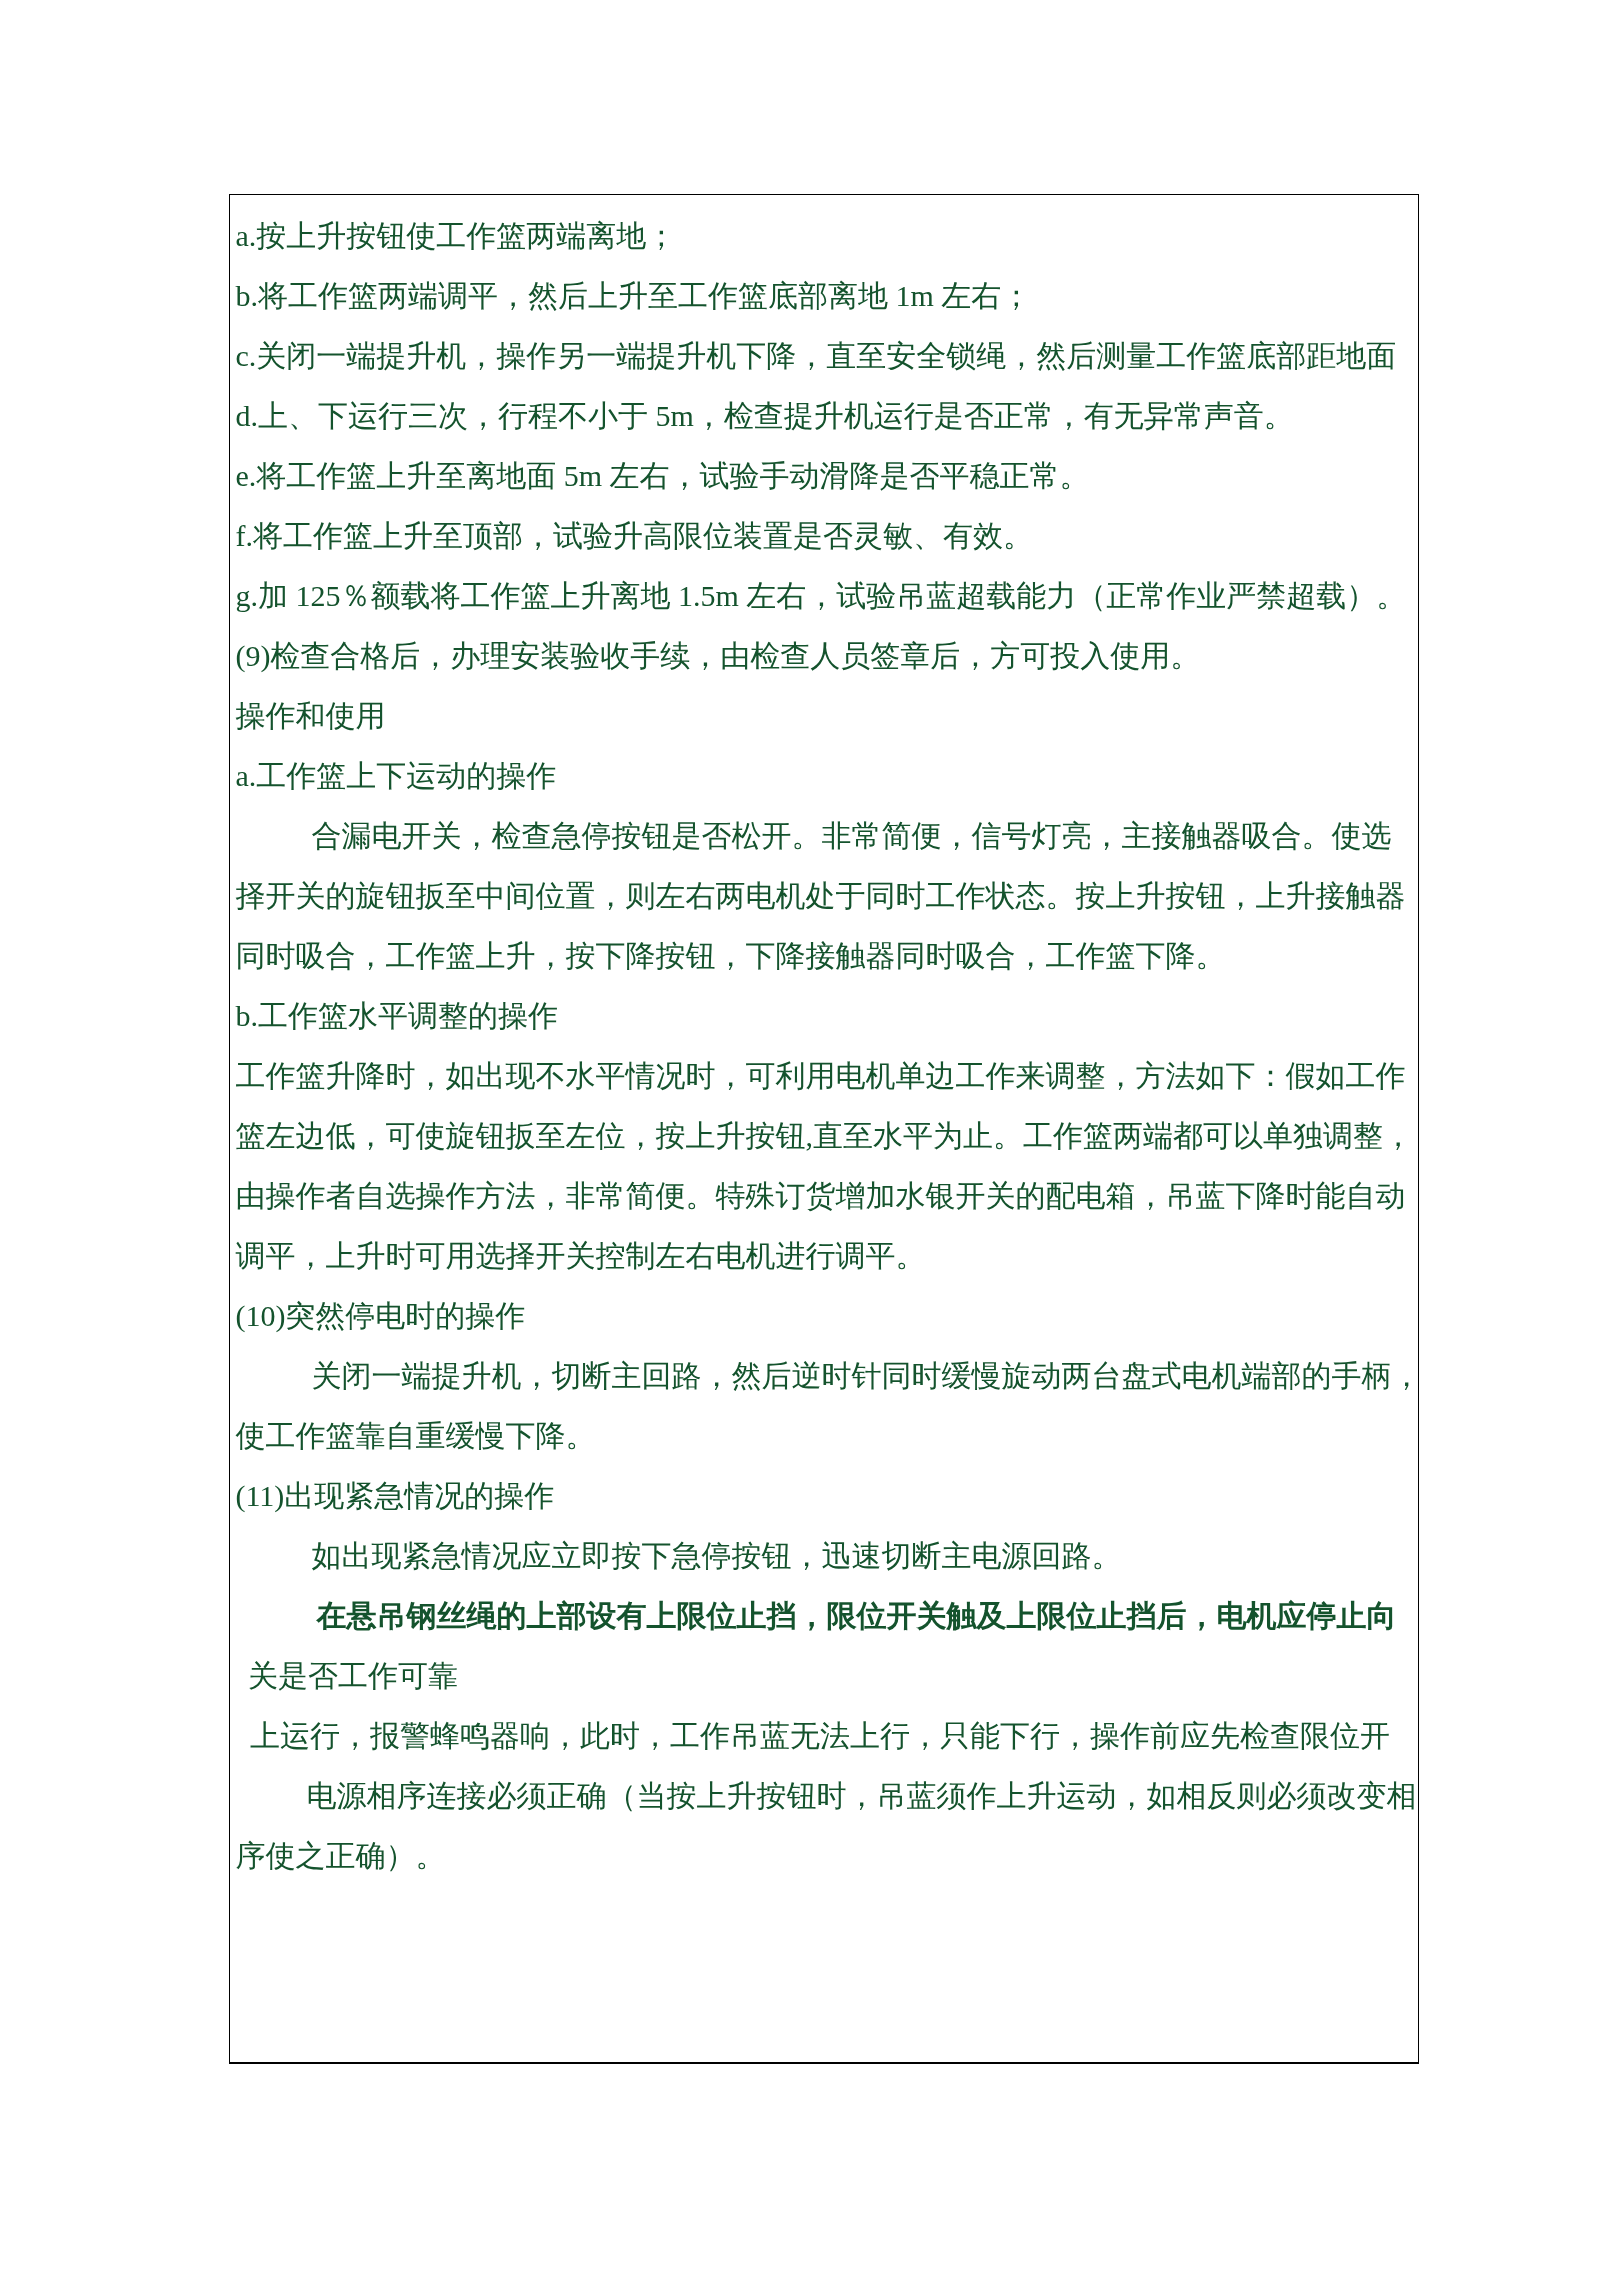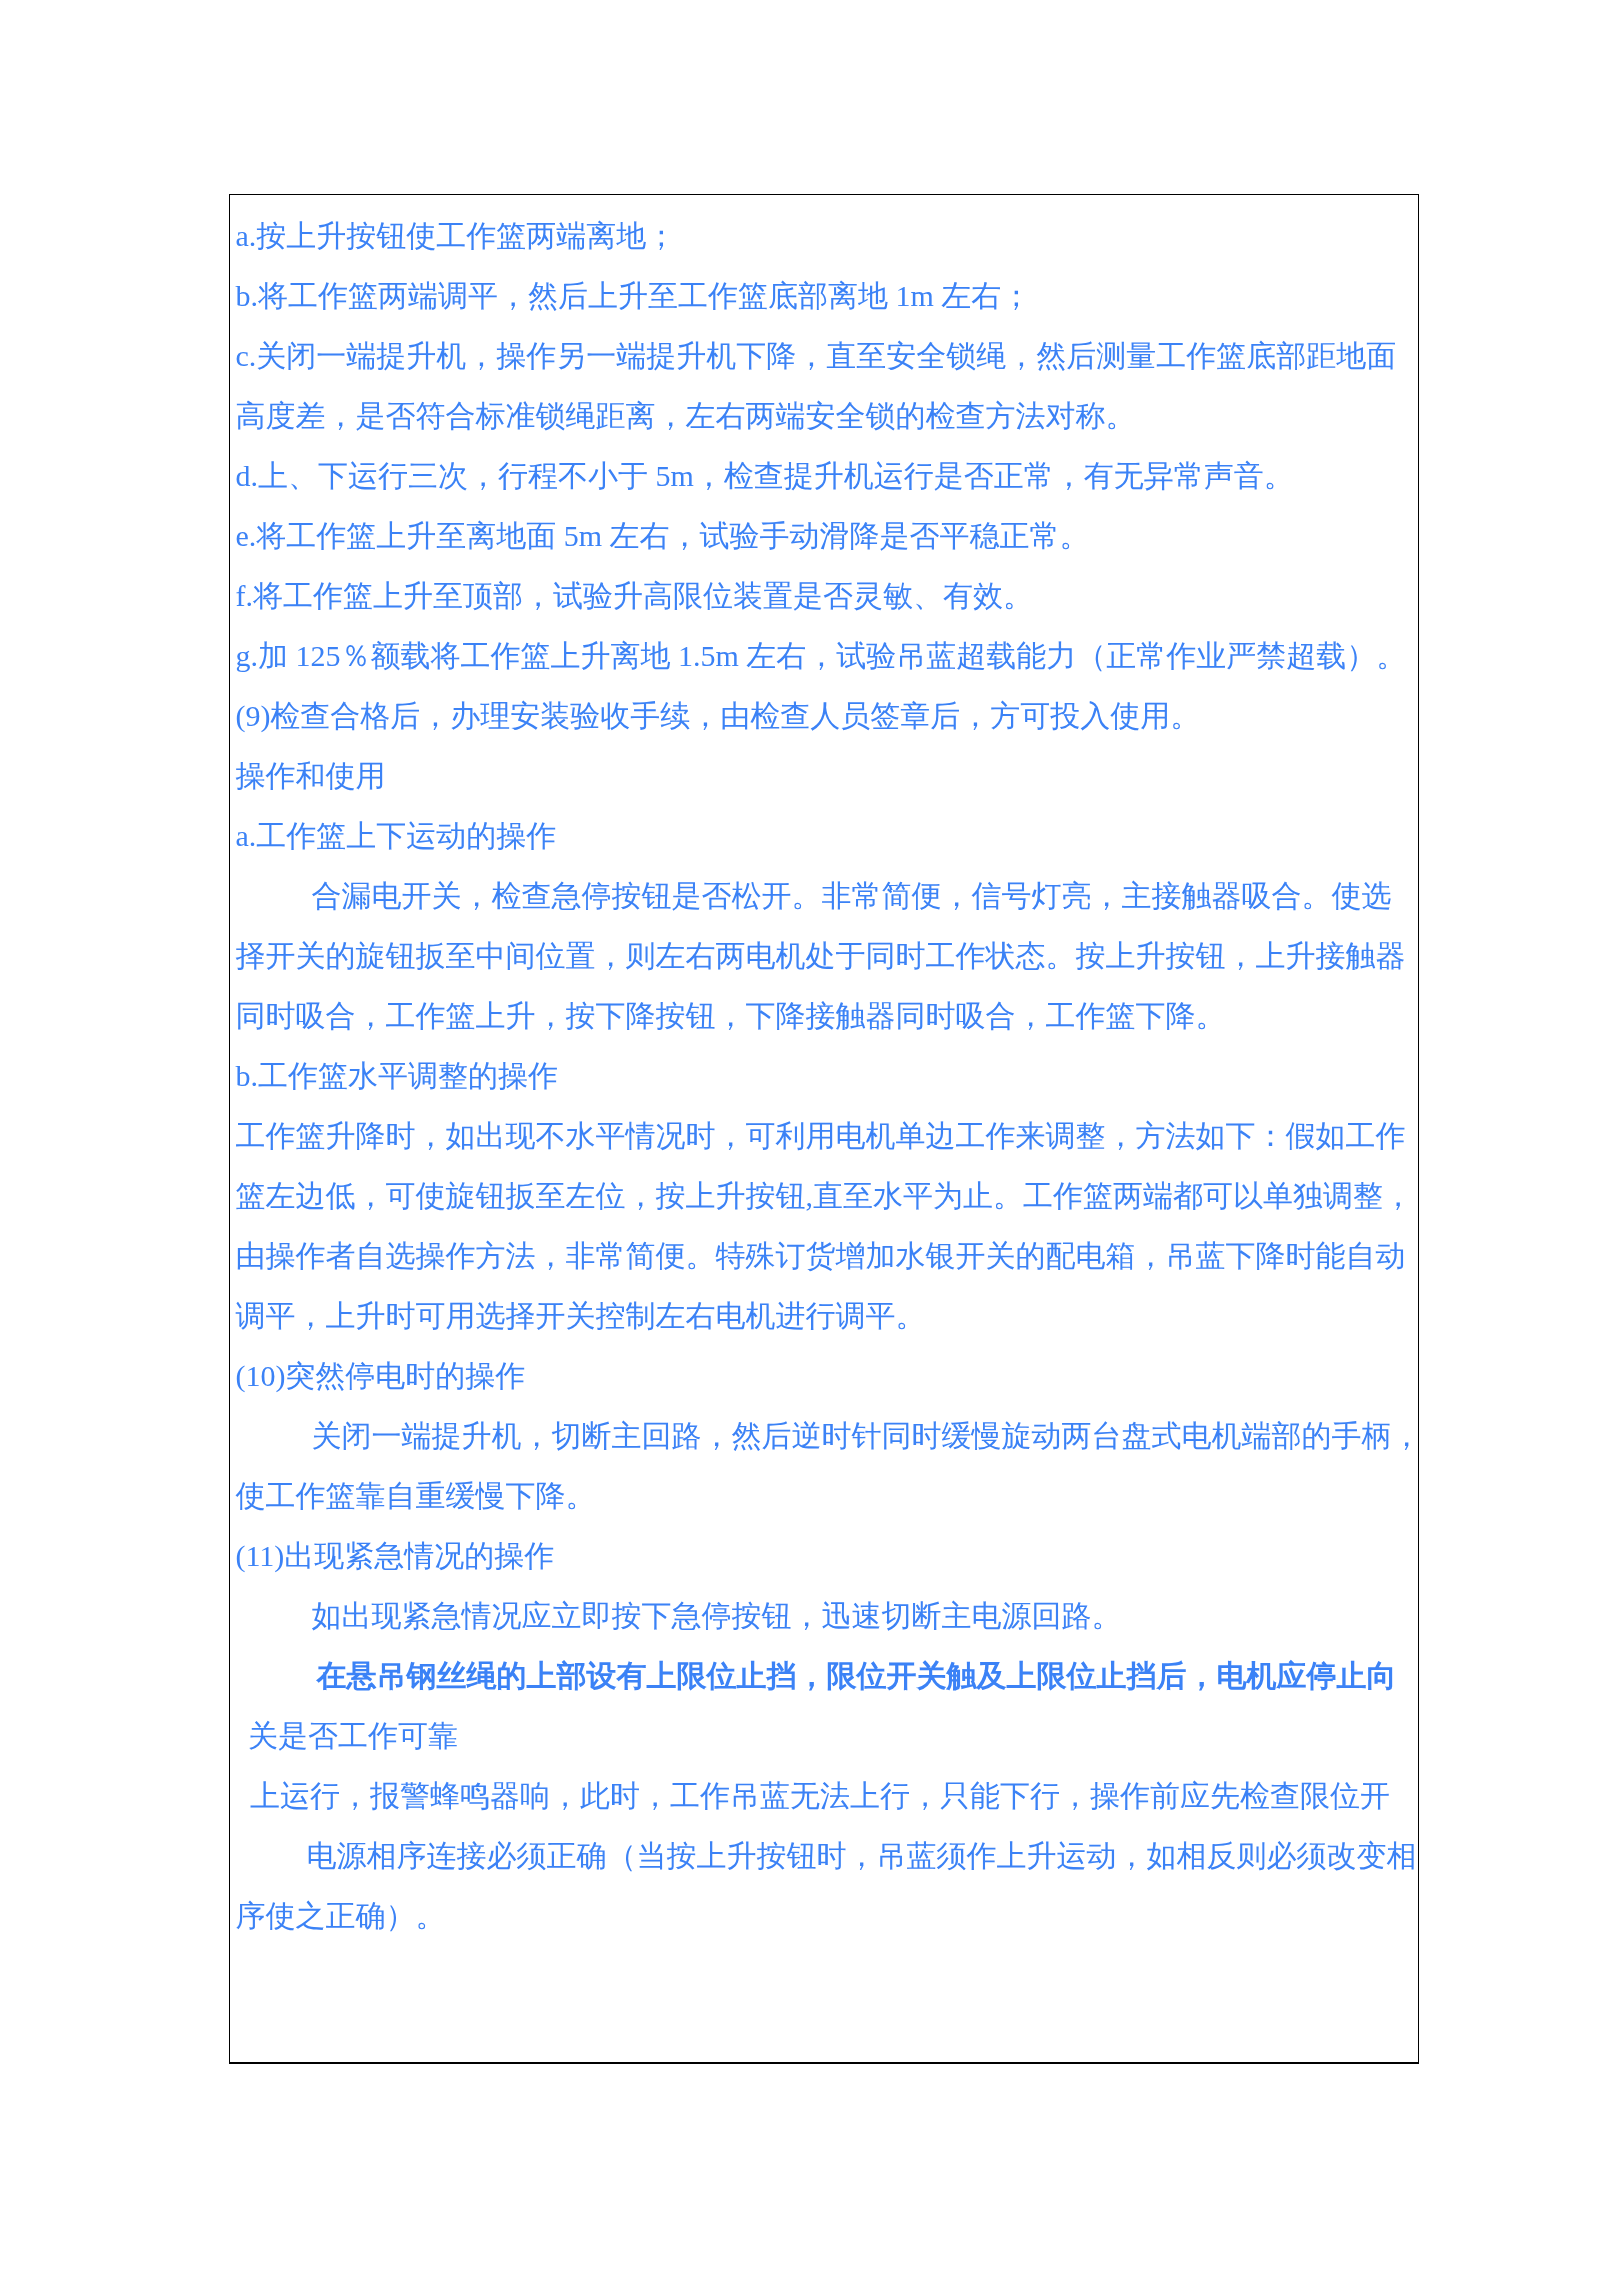--- a/index.html
+++ b/index.html
@@ -24,37 +24,36 @@
     border: 1.8px solid #000000;
     border-bottom-width: 2.7px;
     background: #ffffff;
     padding: 11px 20px 0 5.4px;
     overflow: hidden;
   }
   .doc-line {
     font-size: 30px;
     line-height: 60px;
     white-space: nowrap;
-    color: #3b82f6;
+    color: #14532d;
   }
   .ind-2em  { padding-left: 76px; }  
   .ind-2em-b{ padding-left: 81px; font-weight: bold; }  
   .ind-2em-c{ padding-left: 71px; font-family: Liberation Serif, serif; }  
   .ind-half { padding-left: 14.5px; }  
   .ind-half-b{ padding-left: 12.7px; } 
   .gap-before { margin-top: 13.6px; }  
 </style>
 </head>
 <body>
 
 <div class="doc-box">
   <div class="doc-line">a.按上升按钮使工作篮两端离地；</div>
   <div class="doc-line">b.将工作篮两端调平，然后上升至工作篮底部离地 1m 左右；</div>
   <div class="doc-line">c.关闭一端提升机，操作另一端提升机下降，直至安全锁绳，然后测量工作篮底部距地面</div>
-  <div class="doc-line">高度差，是否符合标准锁绳距离，左右两端安全锁的检查方法对称。</div>
   <div class="doc-line">d.上、下运行三次，行程不小于 5m，检查提升机运行是否正常，有无异常声音。</div>
   <div class="doc-line">e.将工作篮上升至离地面 5m 左右，试验手动滑降是否平稳正常。</div>
   <div class="doc-line">f.将工作篮上升至顶部，试验升高限位装置是否灵敏、有效。</div>
   <div class="doc-line">g.加 125％额载将工作篮上升离地 1.5m 左右，试验吊蓝超载能力（正常作业严禁超载）。</div>
   <div class="doc-line">(9)检查合格后，办理安装验收手续，由检查人员签章后，方可投入使用。</div>
   <div class="doc-line">操作和使用</div>
   <div class="doc-line">a.工作篮上下运动的操作</div>
   <div class="doc-line ind-2em">合漏电开关，检查急停按钮是否松开。非常简便，信号灯亮，主接触器吸合。使选</div>
   <div class="doc-line">择开关的旋钮扳至中间位置，则左右两电机处于同时工作状态。按上升按钮，上升接触器</div>
   <div class="doc-line">同时吸合，工作篮上升，按下降按钮，下降接触器同时吸合，工作篮下降。</div>

